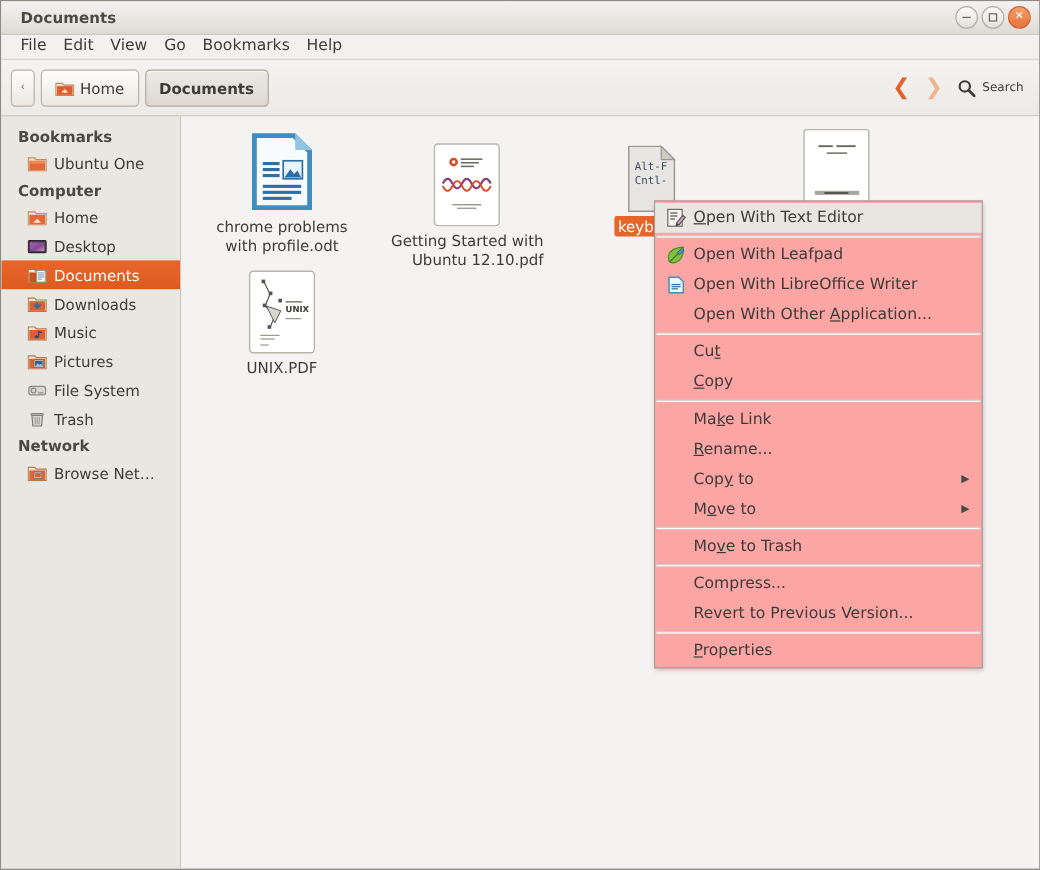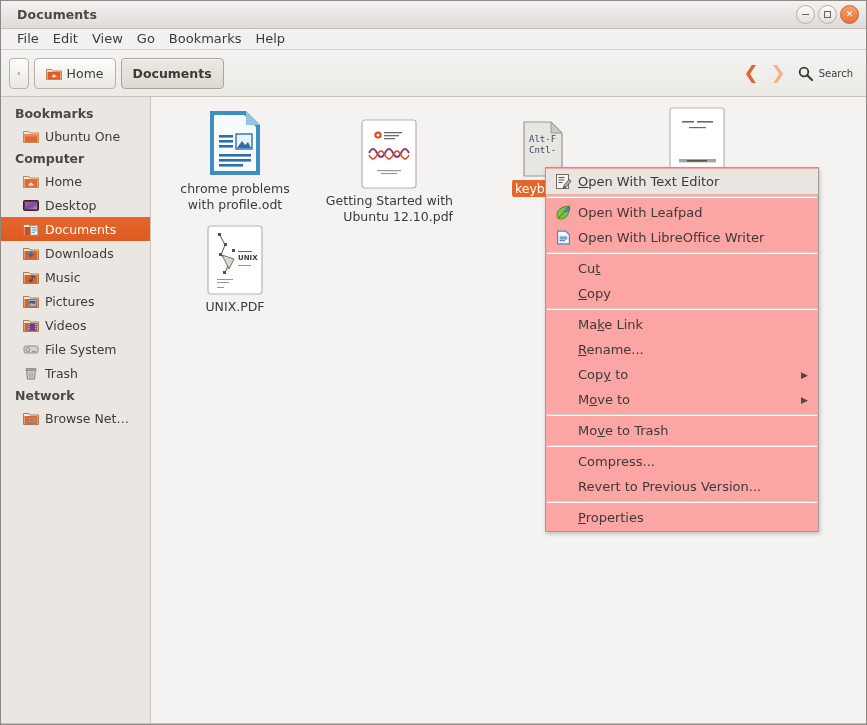--- a/index.html
+++ b/index.html
@@ -439,38 +439,20 @@
             <path d="M0.5 2.5 H6 L7.2 4 H15.5 V13.5 H0.5 Z" fill="#f3e7db" stroke="#b07a4b" stroke-width="1"></path>
             <rect x="1.4" y="5" width="13.2" height="8" fill="#d9622e"></rect>
             <rect x="5.4" y="6" width="8" height="6" fill="#f4f2ee" stroke="#6d6a64" stroke-width=".7"></rect>
             <rect x="6.2" y="6.8" width="6.4" height="4.4" fill="#355f86"></rect>
             <path d="M6.6 11 L8.6 8.8 L10 10.2 L11.2 9.2 L12.4 11 Z" fill="#9fc4e0"></path>
           </svg>
         </span>
         <span>Pictures</span>
       </div>
 
-      <div class="side-item">
-        <span class="ico">
-          <svg width="16" height="14" viewBox="0 0 16 14">
-            <path d="M0.5 2.5 H6 L7.2 4 H15.5 V13.5 H0.5 Z" fill="#f3e7db" stroke="#b07a4b" stroke-width="1"></path>
-            <rect x="1.4" y="5" width="13.2" height="8" fill="#d9622e"></rect>
-            <rect x="5" y="5.4" width="9" height="7.2" fill="#6d3f86"></rect>
-            <g fill="#f0eaf4">
-              <rect x="5.4" y="5.8" width="1.2" height="1.2"></rect>
-                <rect x="5.4" y="8" width="1.2" height="1.2"></rect>
-                <rect x="5.4" y="10.2" width="1.2" height="1.2"></rect>
-              <rect x="12.2" y="5.8" width="1.2" height="1.2"></rect>
-                <rect x="12.2" y="8" width="1.2" height="1.2"></rect>
-                <rect x="12.2" y="10.2" width="1.2" height="1.2"></rect>
-            </g>
-          </svg>
-        </span>
-        <span>Videos</span>
-      </div>
 
       <div class="side-item">
         <span class="ico">
           <svg width="16" height="14" viewBox="0 0 16 14">
             <rect x="1" y="4" width="14" height="7" rx="2" fill="#d7d5d0" stroke="#8e8b85" stroke-width="1"></rect>
             <circle cx="5" cy="7.5" r="2" fill="none" stroke="#8e8b85" stroke-width="1"></circle>
             <line x1="9" y1="9.4" x2="13" y2="9.4" stroke="#8e8b85" stroke-width="1"></line>
           </svg>
         </span>
         <span>File System</span>
@@ -650,20 +632,23 @@
               <g fill="#2f6fa8">
                   <rect x="4.6" y="7.6" width="7.6" height="1"></rect>
                   <rect x="4.6" y="9.4" width="7.6" height="1"></rect>
                   <rect x="4.6" y="11.2" width="5.4" height="1"></rect>
                 </g>
             </svg>
           </span>
           <span class="ctx-lbl">Open With LibreOffice Writer</span>
         </div>
 
+        <div class="ctx-item noicon">
+          <span class="ctx-lbl">Open With Other <u>A</u>pplication...</span>
+        </div>
 
         <div class="ctx-sep"></div>
 
         <div class="ctx-item noicon">
           <span class="ctx-lbl">Cu<u>t</u></span>
         </div>
         <div class="ctx-item noicon">
           <span class="ctx-lbl"><u>C</u>opy</span>
         </div>
 

